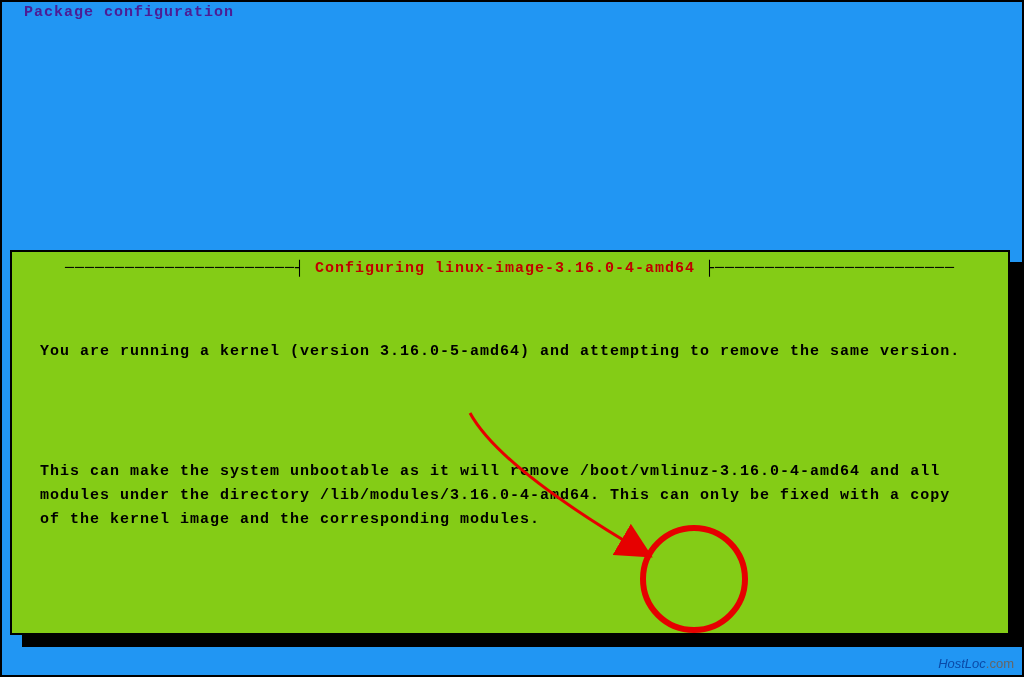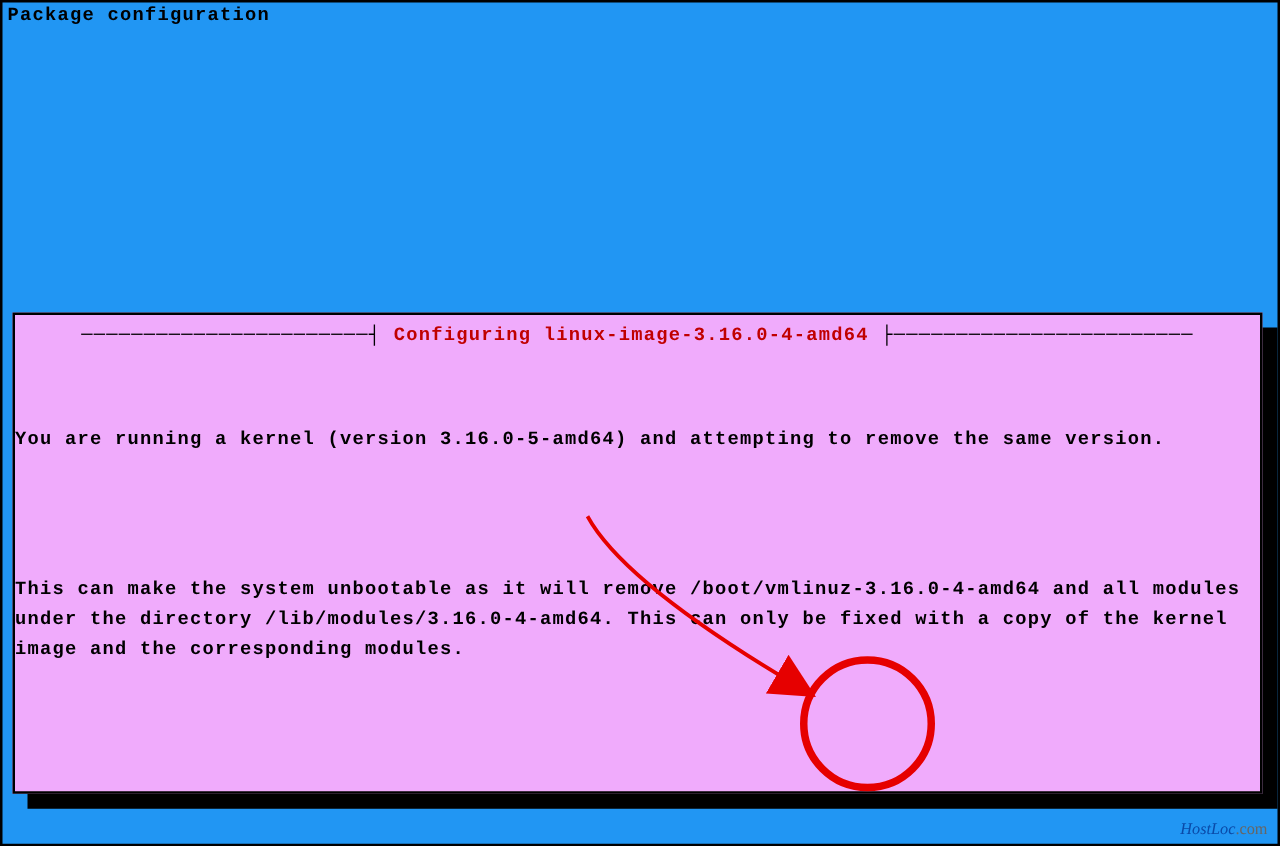--- a/index.html
+++ b/index.html
@@ -14,41 +14,41 @@
     }
     .border-frame {
       position: absolute;
       top: 0; left: 0; right: 0; bottom: 0;
       border: 2px solid #000;
       pointer-events: none;
     }
     .header-title {
       position: absolute;
       top: 4px;
-      left: 6px;
-      color: #000000;
+      left: 24px;
+      color: #4c1d95;
     }
     .dialog-shadow {
       position: absolute;
       top: 262px;
       left: 22px;
       width: 1000px;
       height: 385px;
       background: #000;
     }
     .dialog {
       position: absolute;
       top: 250px;
       left: 10px;
       width: 1000px;
       height: 385px;
-      background: #f0abfc;
+      background: #84cc16;
       color: #000;
       border: 2px solid #000;
-      padding: 8px 0;
+      padding: 8px 28px;
     }
     .dialog-title-row {
       position: relative;
       height: 18px;
       width: 100%;
       text-align: center;
       white-space: pre;
       color: #000;
     }
     .dialog-title-row .line-left,
@@ -76,21 +76,21 @@
       top: 408px;
       left: 460px;
       width: 210px;
       height: 170px;
       pointer-events: none;
     }
     .watermark {
       position: absolute;
       bottom: 6px;
       right: 10px;
-      font-family: Liberation Serif, serif;
+      font-family: Liberation Sans, sans-serif;
       font-style: italic;
       font-weight: normal;
       font-size: 13px;
       letter-spacing: 0;
       color: #0a4aa8;
     }
     .watermark .wm-com { color: #666; font-style: normal; }
   </style>
 </head>
 <body>

